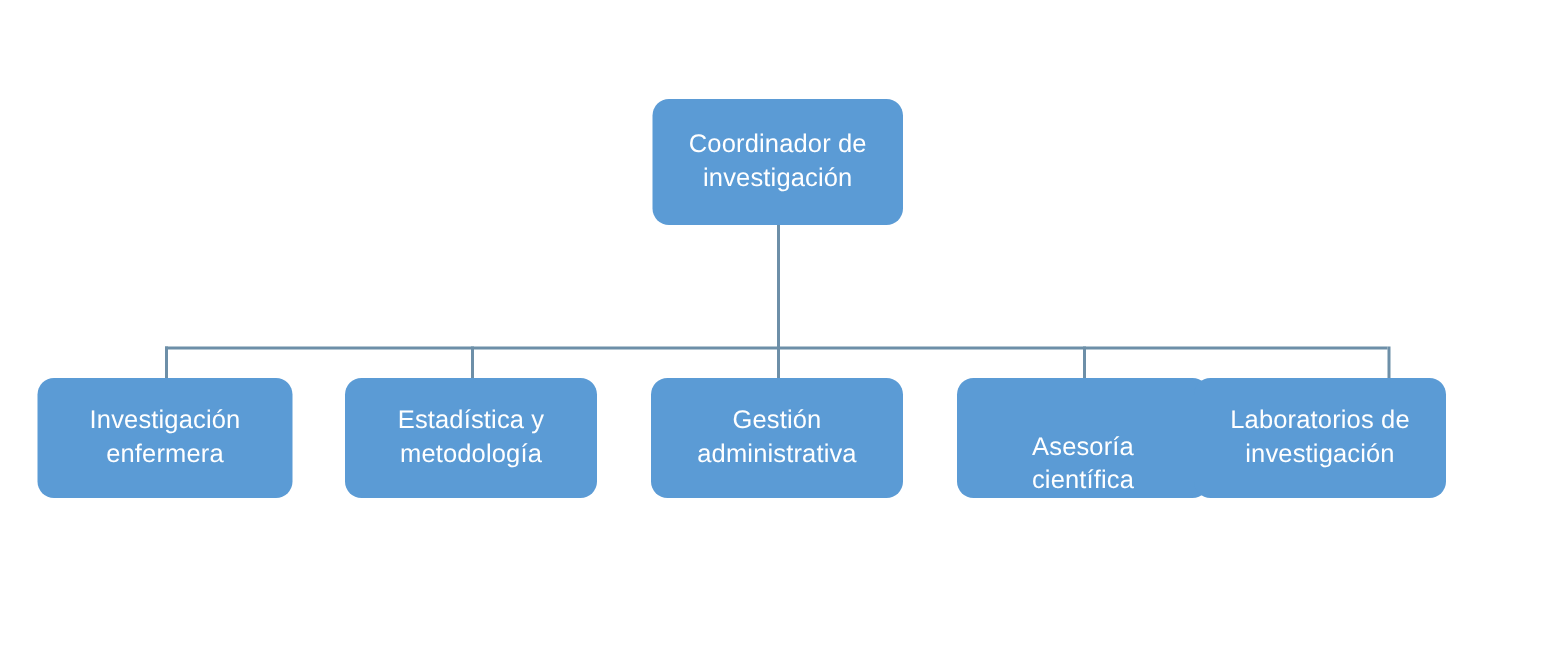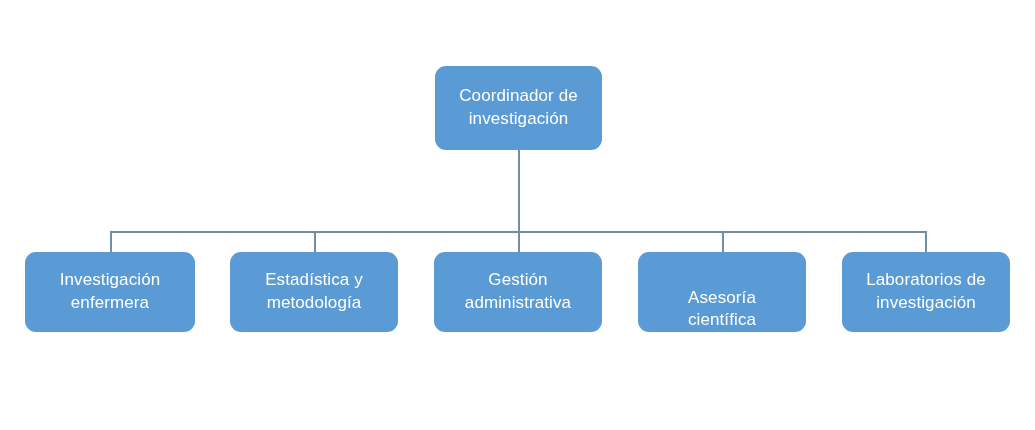--- a/index.html
+++ b/index.html
@@ -55,21 +55,21 @@
   }
 
   .node-child {
     top: 252px;
     height: 80px;
   }
   .child-0 { left: 25px;  width: 170px; }
   .child-1 { left: 230px; width: 168px; }
   .child-2 { left: 434px; width: 168px; }
   .child-3 { left: 638px; width: 168px; align-items: flex-end; }
-  .child-4 { left: 842px; width: 168px; }
+  .child-4 { left: 796px; width: 168px; }
 
   
   .connector {
     position: absolute;
     background: #6D8FA8;
     z-index: 1;
   }
 
   
   .stem-root {

